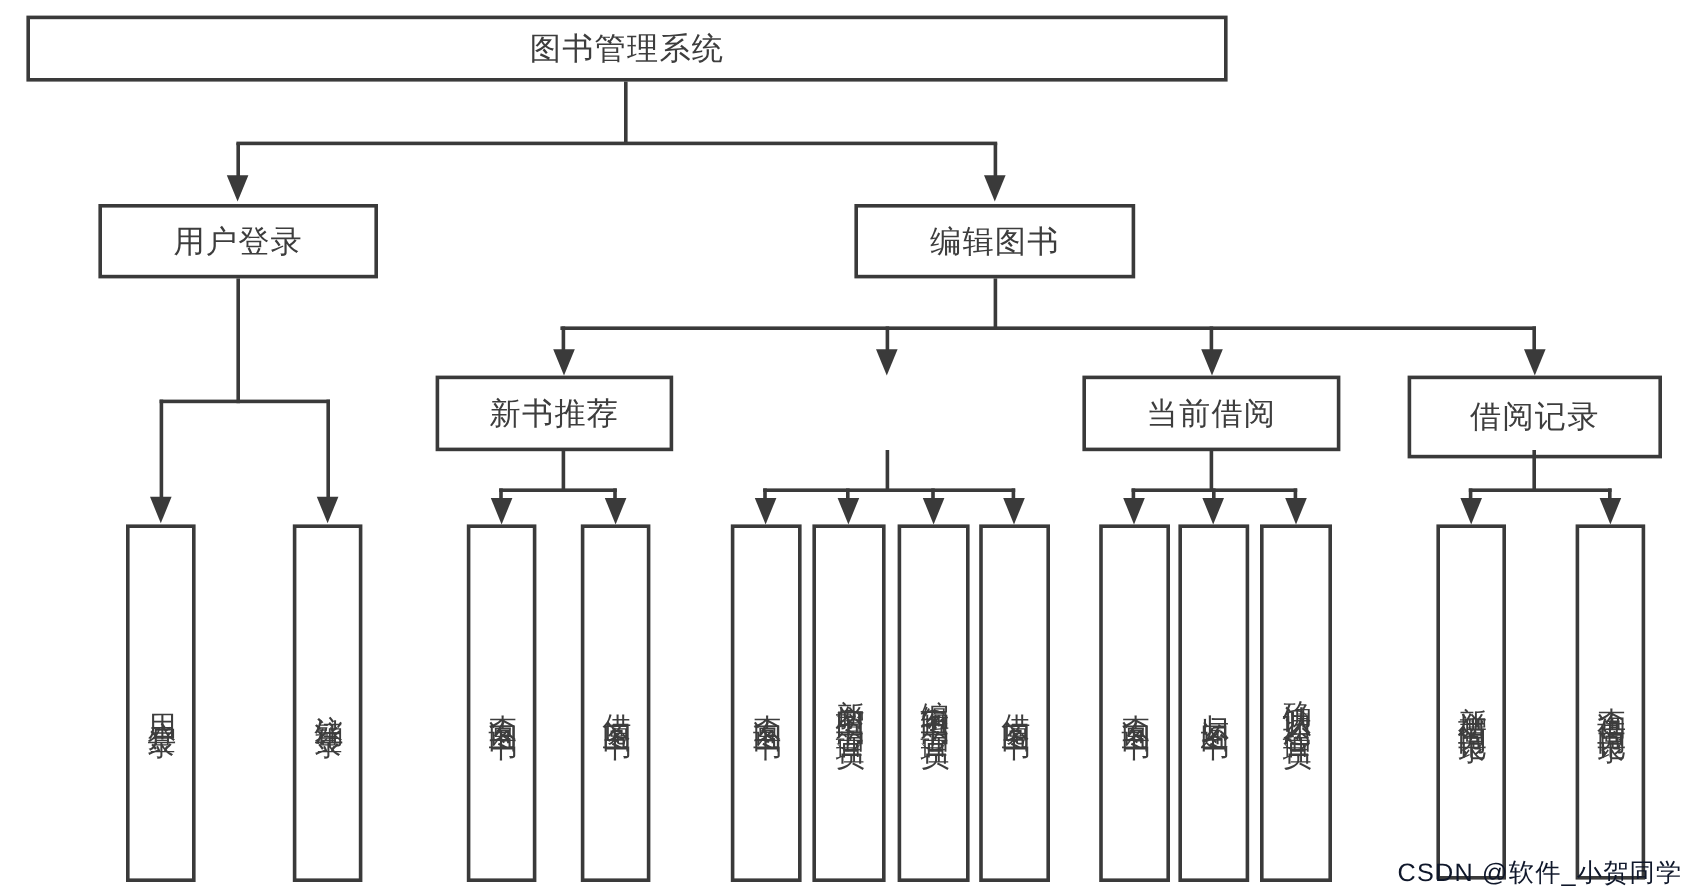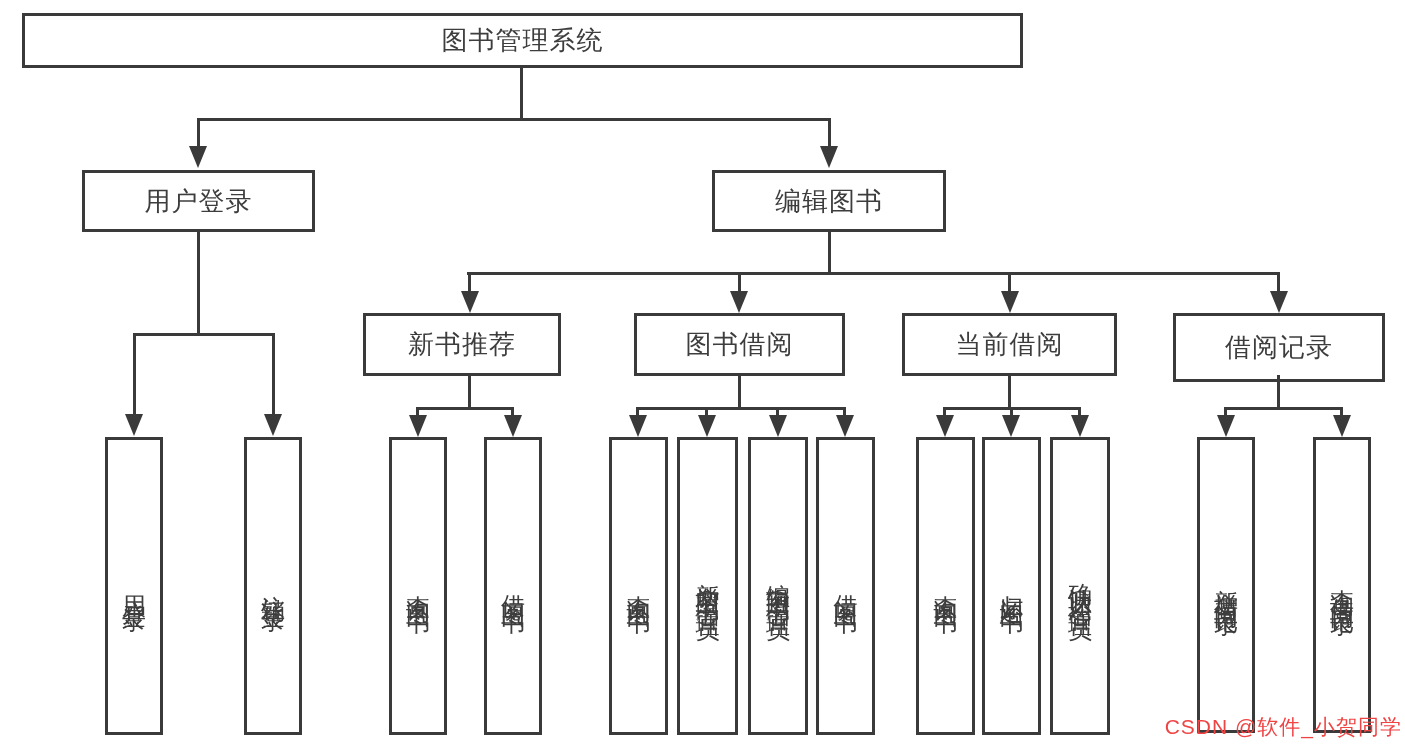--- a/index.html
+++ b/index.html
@@ -19,44 +19,41 @@
     font-size:24px;line-height:1;letter-spacing:5px;white-space:nowrap;
   }
   .ln{position:absolute;background:#3a3a3a;}
   .arrow{
     position:absolute;width:0;height:0;
     border-left:9px solid transparent;border-right:9px solid transparent;
     border-top:22px solid #3a3a3a;
   }
   .watermark{
     position:absolute;right:3px;bottom:6px;z-index:5;
-    color:#ef4444;font-size:21px;letter-spacing:1px;white-space:nowrap;
+    color:#0f172a;font-size:21px;letter-spacing:1px;white-space:nowrap;
   }
 </style>
 </head>
 <body>
 
 <div class="canvas">
 
   <div class="box" style="left:22px;top:13px;width:1001px;height:55px;">
     <span class="hlabel">图书管理系统</span>
   </div>
 
   <div class="box" style="left:82px;top:170px;width:233px;height:62px;">
     <span class="hlabel">用户登录</span>
   </div>
   <div class="box" style="left:712px;top:170px;width:234px;height:62px;">
     <span class="hlabel">编辑图书</span>
   </div>
 
   <div class="box" style="left:363px;top:313px;width:198px;height:63px;">
     <span class="hlabel">新书推荐</span>
-  </div>
-  <div class="box" style="left:634px;top:313px;width:211px;height:63px;">
-    <span class="hlabel">图书借阅</span>
   </div>
   <div class="box" style="left:902px;top:313px;width:215px;height:63px;">
     <span class="hlabel">当前借阅</span>
   </div>
   <div class="box" style="left:1173px;top:313px;width:212px;height:69px;">
     <span class="hlabel">借阅记录</span>
   </div>
 
   <div class="box" style="left:105px;top:437px;width:58px;height:298px;">
     <span class="vlabel">用户登录</span>

